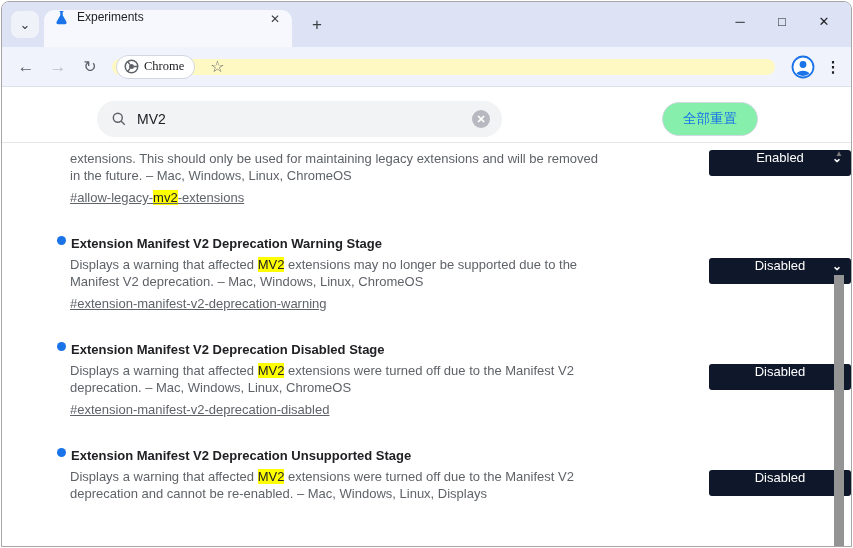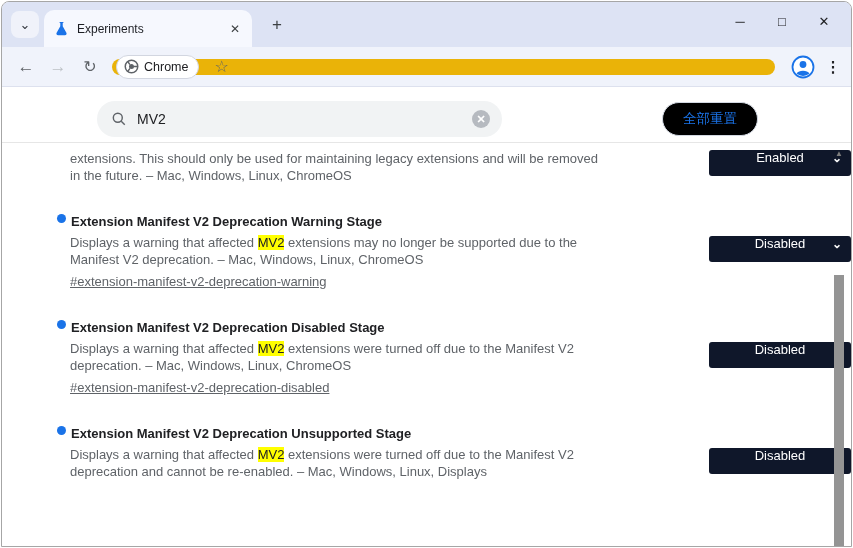--- a/index.html
+++ b/index.html
@@ -10,48 +10,48 @@
     overflow: hidden; background: #fff;
   }
   
   .tabstrip { position: relative; height: 45px; background:#dde3f4; display:flex; align-items:flex-end; }
   .tabsearch {
     position:absolute; left:9px; top:9px; width:28px; height:27px; border-radius:8px;
     background:rgba(255,255,255,.55); display:flex; align-items:center; justify-content:center;
     color:#30343b; font-size:13px; cursor:pointer;
   }
   .tab {
-    position:relative; margin-left:42px; width:208px; height:37px; background:#f6f8fe;
-    border-radius:10px 10px 0 0; display:flex; align-items:center; padding:0 8px 0 10px;
+    position:relative; margin-left:42px; width:248px; height:37px; background:#f6f8fe;
+    border-radius:10px 10px 0 0; display:flex; padding:0 8px 0 10px;
   }
   .tab-title { font-size:12px; color:#1d1f24; flex:1; margin-left:8px; white-space:nowrap; overflow:hidden; }
   .tab-close { width:18px; height:18px; border-radius:50%; display:flex; align-items:center; justify-content:center; font-size:12px; color:#3c4043; cursor:pointer; }
   .flask { width:15px; height:15px; flex:0 0 auto; }
   .newtab { margin:0 0 9px 12px; width:26px; height:26px; display:flex; align-items:center; justify-content:center; font-size:17px; color:#3c4043; border-radius:50%; cursor:pointer; }
   .wincontrols { position:absolute; right:6px; top:0; height:38px; display:flex; align-items:center; }
   .wincontrols span { width:42px; text-align:center; font-size:13px; color:#202124; cursor:pointer; }
   .wc-max { font-size:12px; }
   
   .toolbar { height:40px; background:#f0f3fb; display:flex; align-items:center; padding:0 8px; border-bottom:1px solid #dde1ee; }
   .navbtn { width:32px; text-align:center; font-size:17px; color:#5f6368; cursor:pointer; }
   .navbtn.disabled { color:#bdc1c6; }
   .reload { font-size:16px; }
-  .omnibox { flex:1; height:16px; background:#eab308; border-radius:15px; margin:0 8px 0 6px; display:flex; align-items:center; padding:0 8px 0 4px; }
+  .omnibox { flex:1; height:16px; background:#fef9c3; border-radius:15px; margin:0 8px 0 6px; display:flex; align-items:center; padding:0 8px 0 4px;font-family:Liberation Serif, serif; }
   .chip { height:24px; border:1px solid #d2d6e0; border-radius:12px; display:flex; align-items:center; padding:0 10px 0 7px; margin-right:9px; background:#fff; cursor:pointer; }
   .chip-label { font-size:12.5px; color:#202124; margin-left:5px; }
   .url { font-size:13.5px; color:#202124; flex:1; }
   .star { font-size:16px; color:#5f6368; padding:0 6px; cursor:pointer; }
   .avatar { width:24px; height:24px; margin:0 8px; cursor:pointer; }
   .menu3 { font-size:15px; color:#202124; width:20px; text-align:center; letter-spacing:0; cursor:pointer; font-weight:bold; }
   
   .searchrow { display:flex; align-items:center; padding:14px 93px 0 95px; background:#fff; }
   .searchbox { width:405px; height:36px; background:#f1f3f4; border-radius:18px; display:flex; align-items:center; padding:0 12px 0 14px; }
   .search-q { font-size:14px; color:#202124; margin-left:10px; flex:1; }
   .clearbtn { width:18px; height:18px; border-radius:50%; background:#b6bac0; color:#fff; font-size:11px; font-weight:bold; display:flex; align-items:center; justify-content:center; cursor:pointer; }
-  .resetbtn { margin-left:auto; height:34px; padding:0 20px; border:1px solid #d2d8e2; border-radius:17px; background:#000000; color:#1a73e8; font-size:13.5px; font-family:inherit; cursor:pointer; }
+  .resetbtn { margin-left:auto; height:34px; padding:0 20px; border:1px solid #d2d8e2; border-radius:17px; background:#86efac; color:#1a73e8; font-size:13.5px; font-family:inherit; cursor:pointer; }
   .hdivider { height:1px; background:#e6e6e6; margin-top:5px; }
   .flags-area { position:relative; height:365px; overflow:hidden; padding:7px 0 0 55px; background:#fff; }
   .flag-row { display:flex; margin-bottom:30px; }
   .flag-main { width:560px; }
   .flag-title-row { display:flex; align-items:flex-start; margin-bottom:5px; }
   .bullet { width:9px; height:9px; border-radius:50%; background:#1a73e8; margin-right:5px; flex:0 0 auto; }
   .flag-title { font-size:13px; font-weight:bold; color:#202124; }
   .flag-desc { margin-left:13px; max-width:540px; font-size:13px; line-height:17px; color:#5f6368; }
   .flag-link { display:inline-block; margin:6px 0 0 13px; font-size:13px; color:#5f6368; text-decoration:underline; cursor:pointer; }
   .hl { background:#ffff00; color:#202124; }
@@ -123,20 +123,21 @@
     </div>
     <button class="resetbtn">全部重置</button>
   </div>
   <div class="hdivider"></div>
 
   <div class="flags-area">
   <div class="flag-row">
     <div class="flag-main">
       
       <div class="flag-desc"><span>extensions. This should only be used for maintaining legacy extensions and will be removed in the future. – Mac, Windows, Linux, ChromeOS</span></div>
+      <span class="flag-link"><span>#allow-legacy-</span><span class="hl">mv2</span><span>-extensions</span></span>
     </div>
     <div class="flag-side">
       <div class="sel">
         <span>Enabled</span>
         <span class="chev">⌄</span>
       </div>
     </div>
   </div>
 
   <div class="flag-row with-title">

